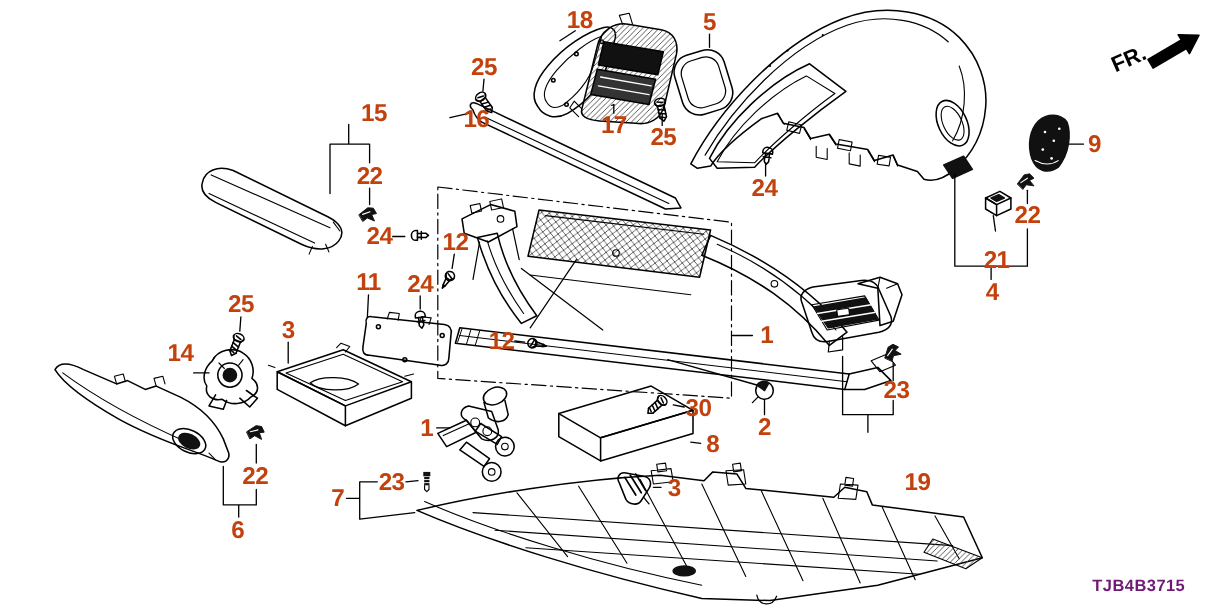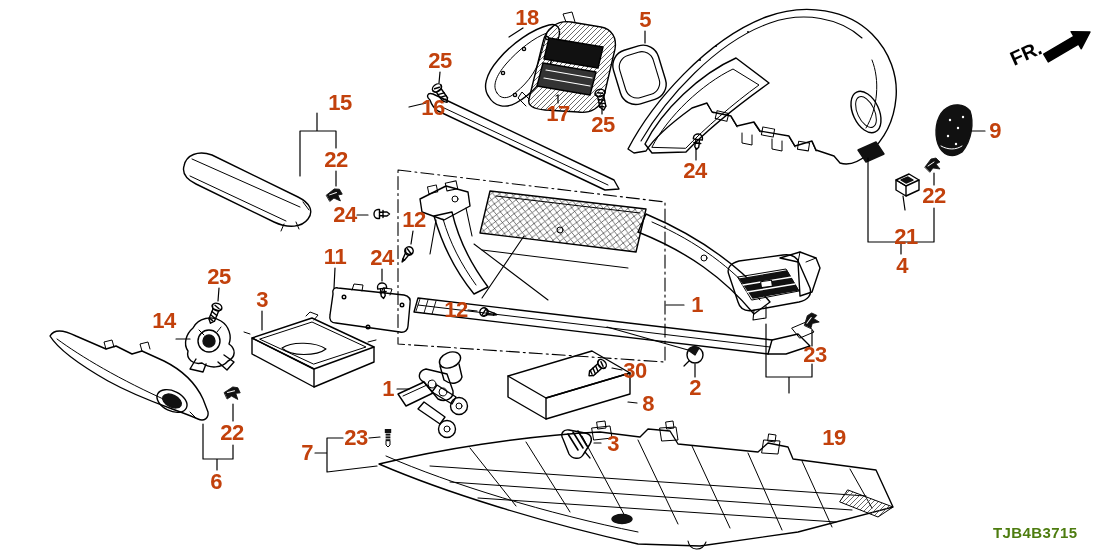--- a/index.html
+++ b/index.html
@@ -6,21 +6,21 @@
   .stage{position:relative;width:1108px;height:554px;background:#fff;font-family:"Liberation Sans",sans-serif;}
   .stage svg{position:absolute;left:0;top:0;}
   #callouts{position:absolute;left:0;top:0;width:100%;height:100%;pointer-events:none;}
   .callout{
     position:absolute;transform:translate(-50%,-50%);
     font-family:"Liberation Sans",sans-serif;font-weight:bold;font-size:22px;
     line-height:1;color:#c2410c;letter-spacing:-0.5px;white-space:nowrap;
   }
   .code{
     position:absolute;left:993px;top:524px;
-    font-family:"Liberation Sans",sans-serif;font-weight:bold;font-size:15px;color:#4d7c0f;letter-spacing:0.4px;
+    font-family:"Liberation Sans",sans-serif;font-weight:bold;font-size:15px;color:#701a75;letter-spacing:0.4px;
   }
 </style>
 </head>
 <body>
 
 <div class="stage">
 
 <svg width="1108" height="554" viewBox="0 0 1108 554" fill="none" stroke="#000" stroke-width="1.4" stroke-linecap="round" stroke-linejoin="round">
 
   <defs>

